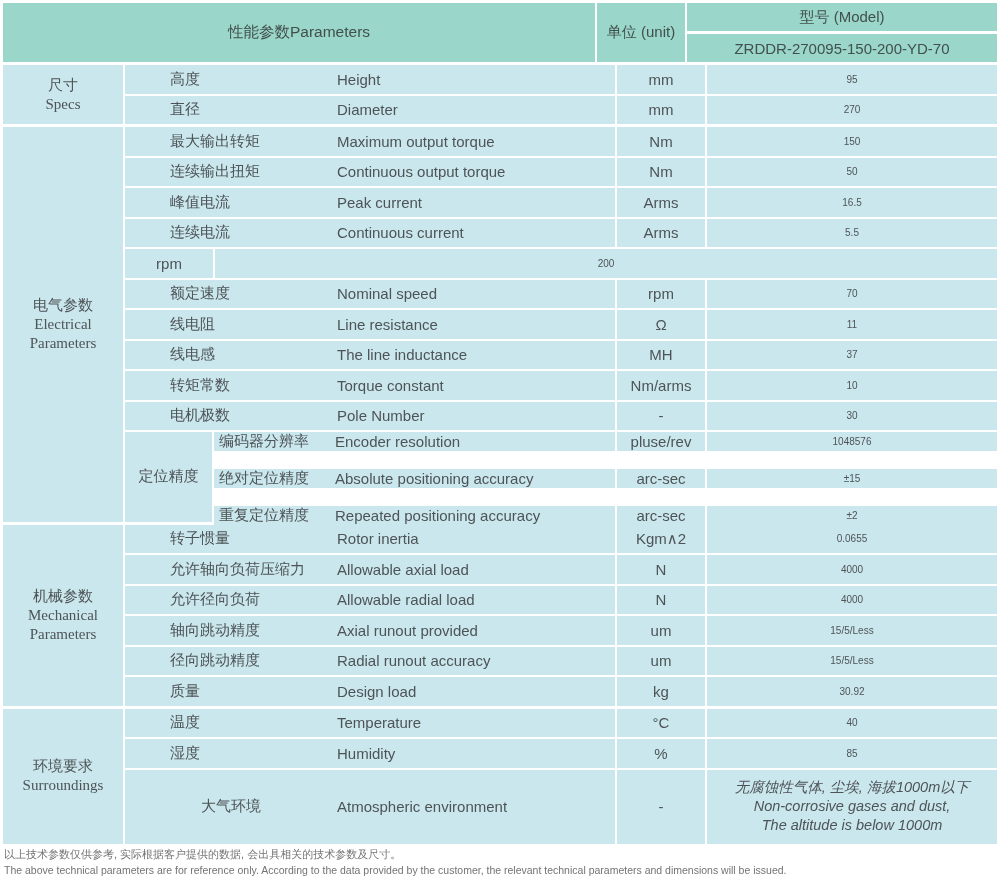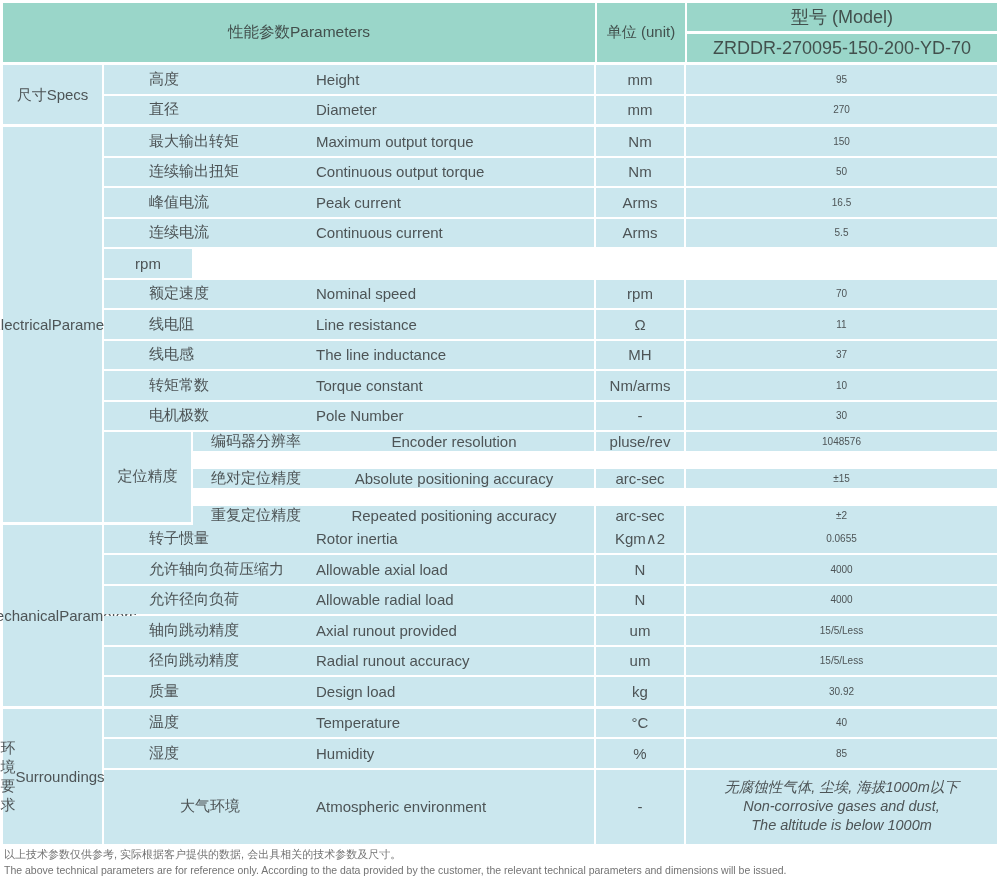--- a/index.html
+++ b/index.html
@@ -27,31 +27,31 @@
     font-size: 15.5px;
   }
   .unit-h {
     width: 88px; background: var(--header-teal); color: var(--header-text);
     display: flex; align-items: center; justify-content: center;
     font-size: 15px;
   }
   .model-col { flex: 1; display: flex; flex-direction: column; gap: 3px; }
   .model-top, .model-bottom {
     background: var(--header-teal); color: var(--header-text);
-    display: flex; align-items: center; justify-content: center; font-size: 18px;
+    display: flex; align-items: center; justify-content: center; font-size: 15px;
   }
   .model-top { height: 28px; }
   .model-bottom { flex: 1; }
 
   
   .section { display: flex; gap: 2px; margin-top: 3px; }
   .group-cell {
-    width: 99px; background: var(--cell-blue);
-    display: flex; align-items: center; justify-content: center;
-    text-align: center; font-size: 15px; line-height: 19px;
+    width: 120px; background: var(--cell-blue);
+    display: flex; flex-direction: column; align-items: center; justify-content: center;
+    text-align: center; font-size: 15px; line-height: 19px; font-family: Liberation Serif, serif;
   }
   .rows { flex: 1; display: flex; flex-direction: column; gap: 2px; }
   .row { display: flex; gap: 2px; height: 28.5px; }
   .label-cell {
     width: 490px; background: var(--cell-blue);
     display: flex; align-items: center; font-size: 15px;
   }
   .cn { width: 212px; padding-left: 45px; flex: none; }
   .cn-center { width: 212px; padding-left: 0; text-align: center; flex: none; }
   .en { flex: 1; }
@@ -63,21 +63,21 @@
     flex: 1; background: var(--cell-blue);
     display: flex; align-items: center; justify-content: center; font-size: 10px;
   }
 
   
   .subrow { height: 89.5px; }
   .subgroup-cell {
     width: 87px; background: var(--cell-blue); flex: none;
     display: flex; align-items: center; justify-content: center; font-size: 15px;
   }
-  .subrows { flex: 1; display: flex; flex-direction: column; gap: 18px; text-align: center; }
+  .subrows { flex: 1; display: flex; flex-direction: column; gap: 18px; }
   .subrows .row { flex: 1; height: auto; }
   .subrows .label-cell { width: 401px; }
   .sub-cn { width: 121px; padding-left: 5px; flex: none; }
 
   
   .row.tall { height: 74px; }
   .value-multi { flex-direction: column; line-height: 19px; font-size: 14.5px; text-align: left; font-style: italic; }
 
   
   .notes { position: absolute; left: 4px; top: 847px; color: #737373; }
@@ -158,20 +158,21 @@
         <div class="row">
           <div class="label-cell">
             <span class="cn">连续电流</span>
             <span class="en">Continuous current</span>
           </div>
           <div class="unit-cell">Arms</div>
           <div class="value-cell">5.5</div>
         </div>
         <div class="row">
           <div class="unit-cell">rpm</div>
+          <div class="value-cell">200</div>
         </div>
         <div class="row">
           <div class="label-cell">
             <span class="cn">额定速度</span>
             <span class="en">Nominal speed</span>
           </div>
           <div class="unit-cell">rpm</div>
           <div class="value-cell">70</div>
         </div>
         <div class="row">

